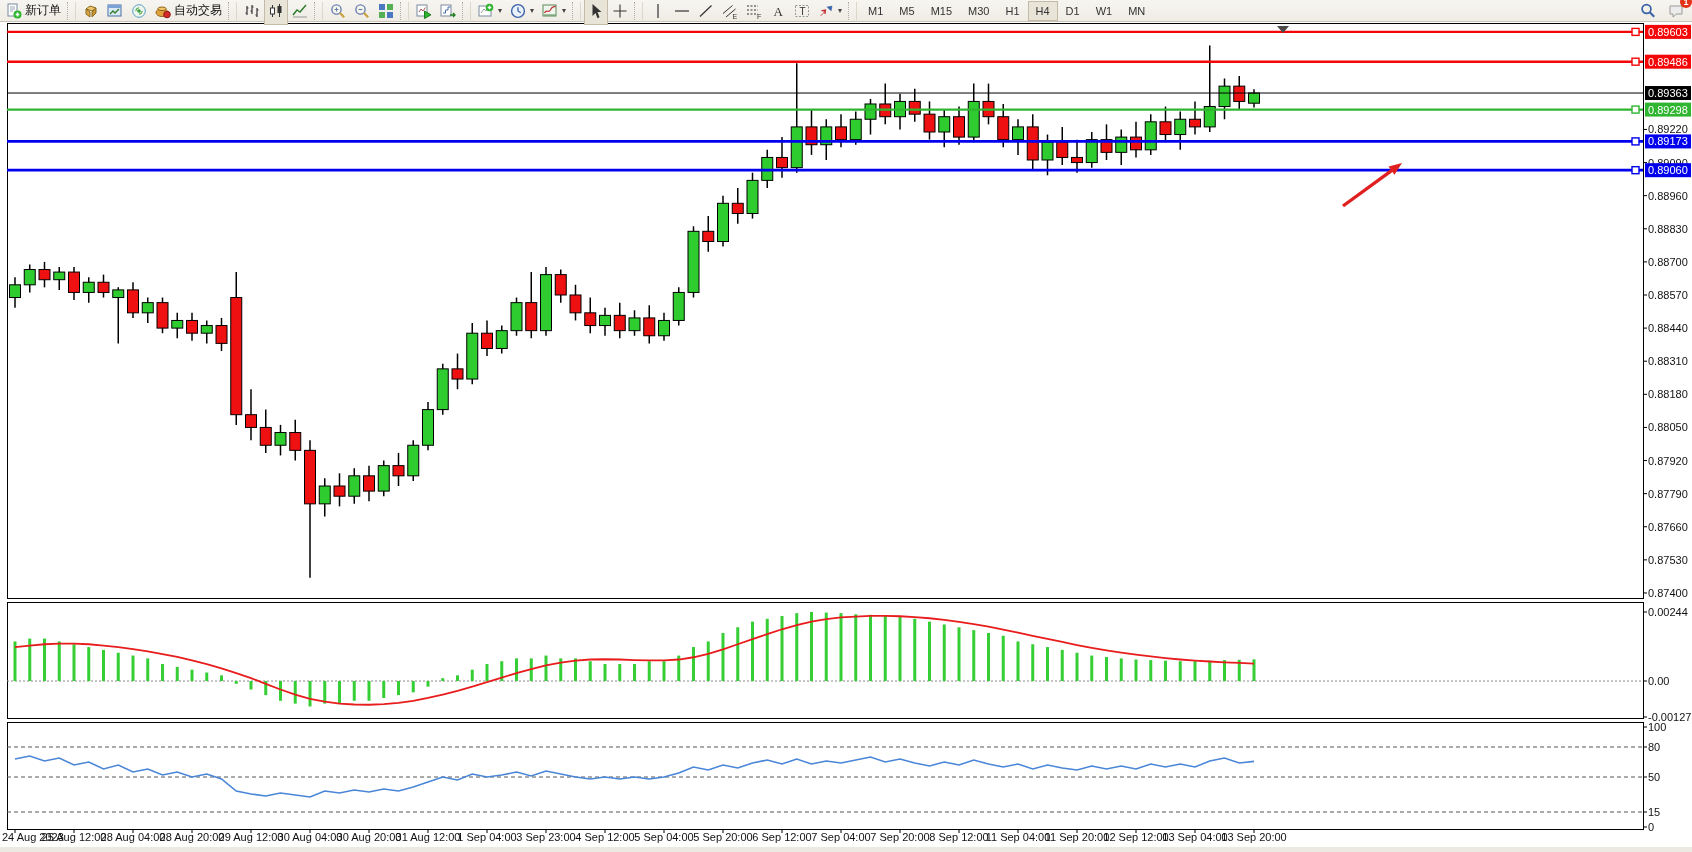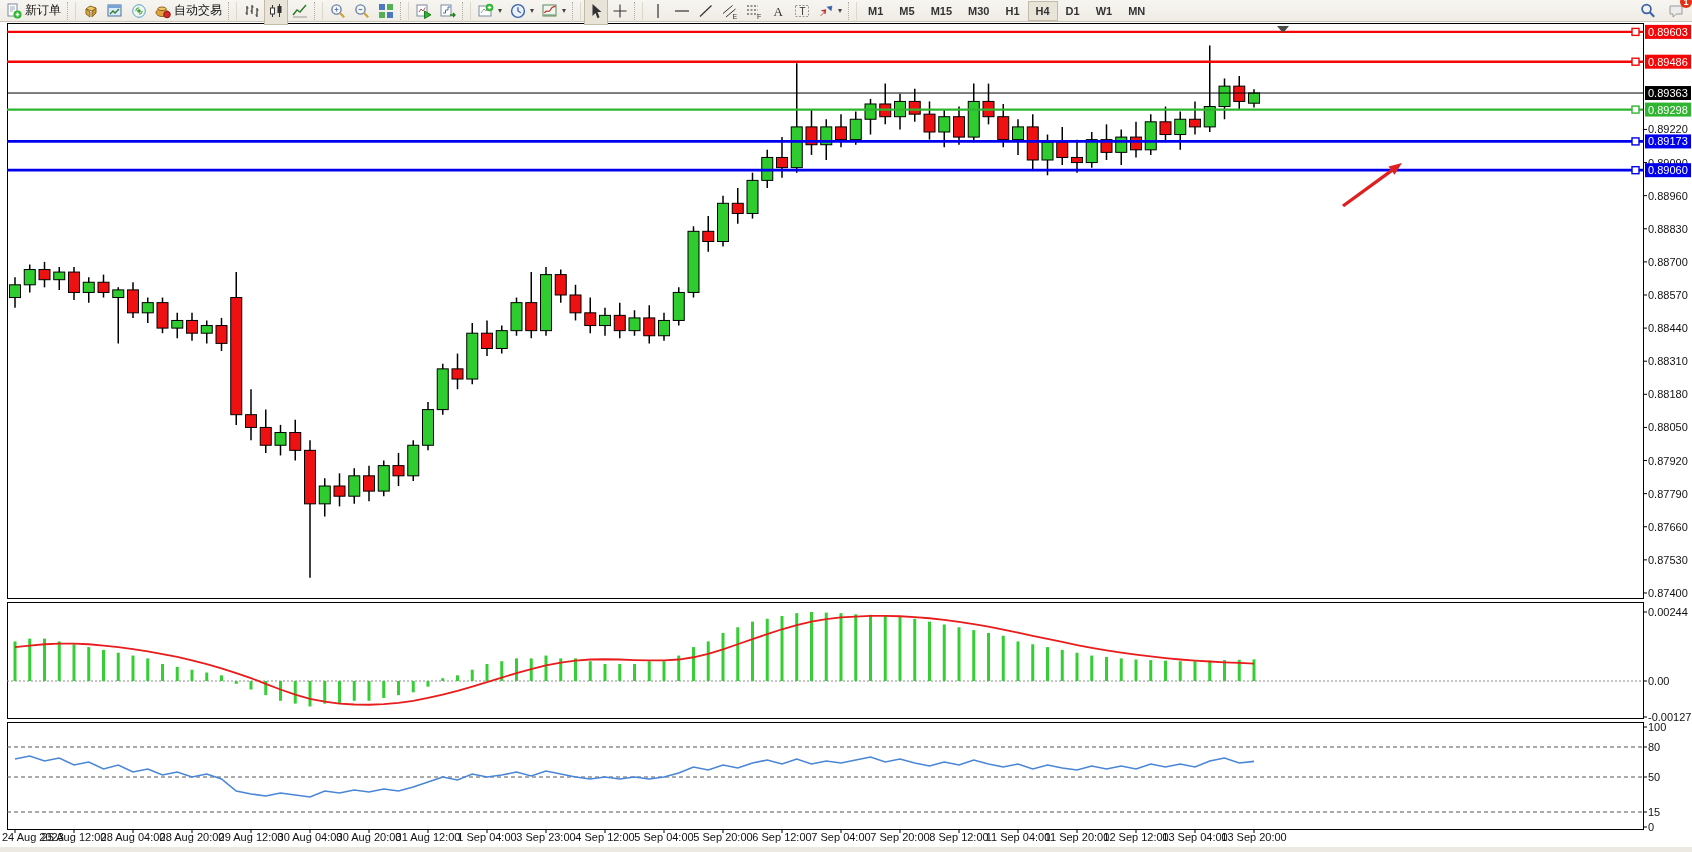--- a/index.html
+++ b/index.html
@@ -7,21 +7,21 @@
   
   .toolbar{position:absolute;top:0;left:0;right:0;height:21px;background:linear-gradient(#f7f5f1,#efece5);
     border-bottom:1px solid #c9c4b8;display:flex;align-items:center;z-index:3;padding-left:2px;}
   .tbtn{height:28px;min-width:22px;display:flex;align-items:center;justify-content:center;gap:3px;
     padding:0 3px;border:1px solid transparent;box-sizing:border-box;cursor:default;}
   .tbtn.active{background:#e9e4d8;border:1px solid #c3bba8;}
   .tbtn .lbl{font-size:12px;color:#111;white-space:nowrap;}
   .tbtn svg{display:block;}
   .caret{font-size:8px;color:#444;margin-left:1px;}
   .grp{width:7px;height:18px;border-left:1px dotted #b3ada0;border-right:1px solid #dcd7cb;margin:0 3px 0 2px;}
-  .tf{font-size:11px;font-weight:bold;color:#333;padding:3px 7px;border:1px solid transparent;}
+  .tf{font-size:11px;font-weight:normal;color:#333;padding:3px 7px;border:1px solid transparent;}
   .tf.active{background:#e9e4d8;border:1px solid #c3bba8;}
   .tb-right{position:absolute;right:4px;top:0;height:21px;display:flex;align-items:center;gap:4px;}
   .chatwrap{position:relative;}
   .badge{position:absolute;top:-2px;right:-5px;background:#e33117;color:#fff;font-size:9px;font-weight:bold;
     border-radius:50%;width:12px;height:12px;line-height:12px;text-align:center;}
   
   .left-strip{position:absolute;left:0;top:21px;bottom:0;width:7px;
     background:linear-gradient(90deg,#ddd9d0,#f4f1ea);z-index:1;}
   .bottom-strip{position:absolute;left:0;right:0;bottom:0;height:5px;background:#ece9e2;z-index:1;}
   .chart-title{position:absolute;left:10px;top:25px;font-size:12px;font-weight:bold;color:#000;

